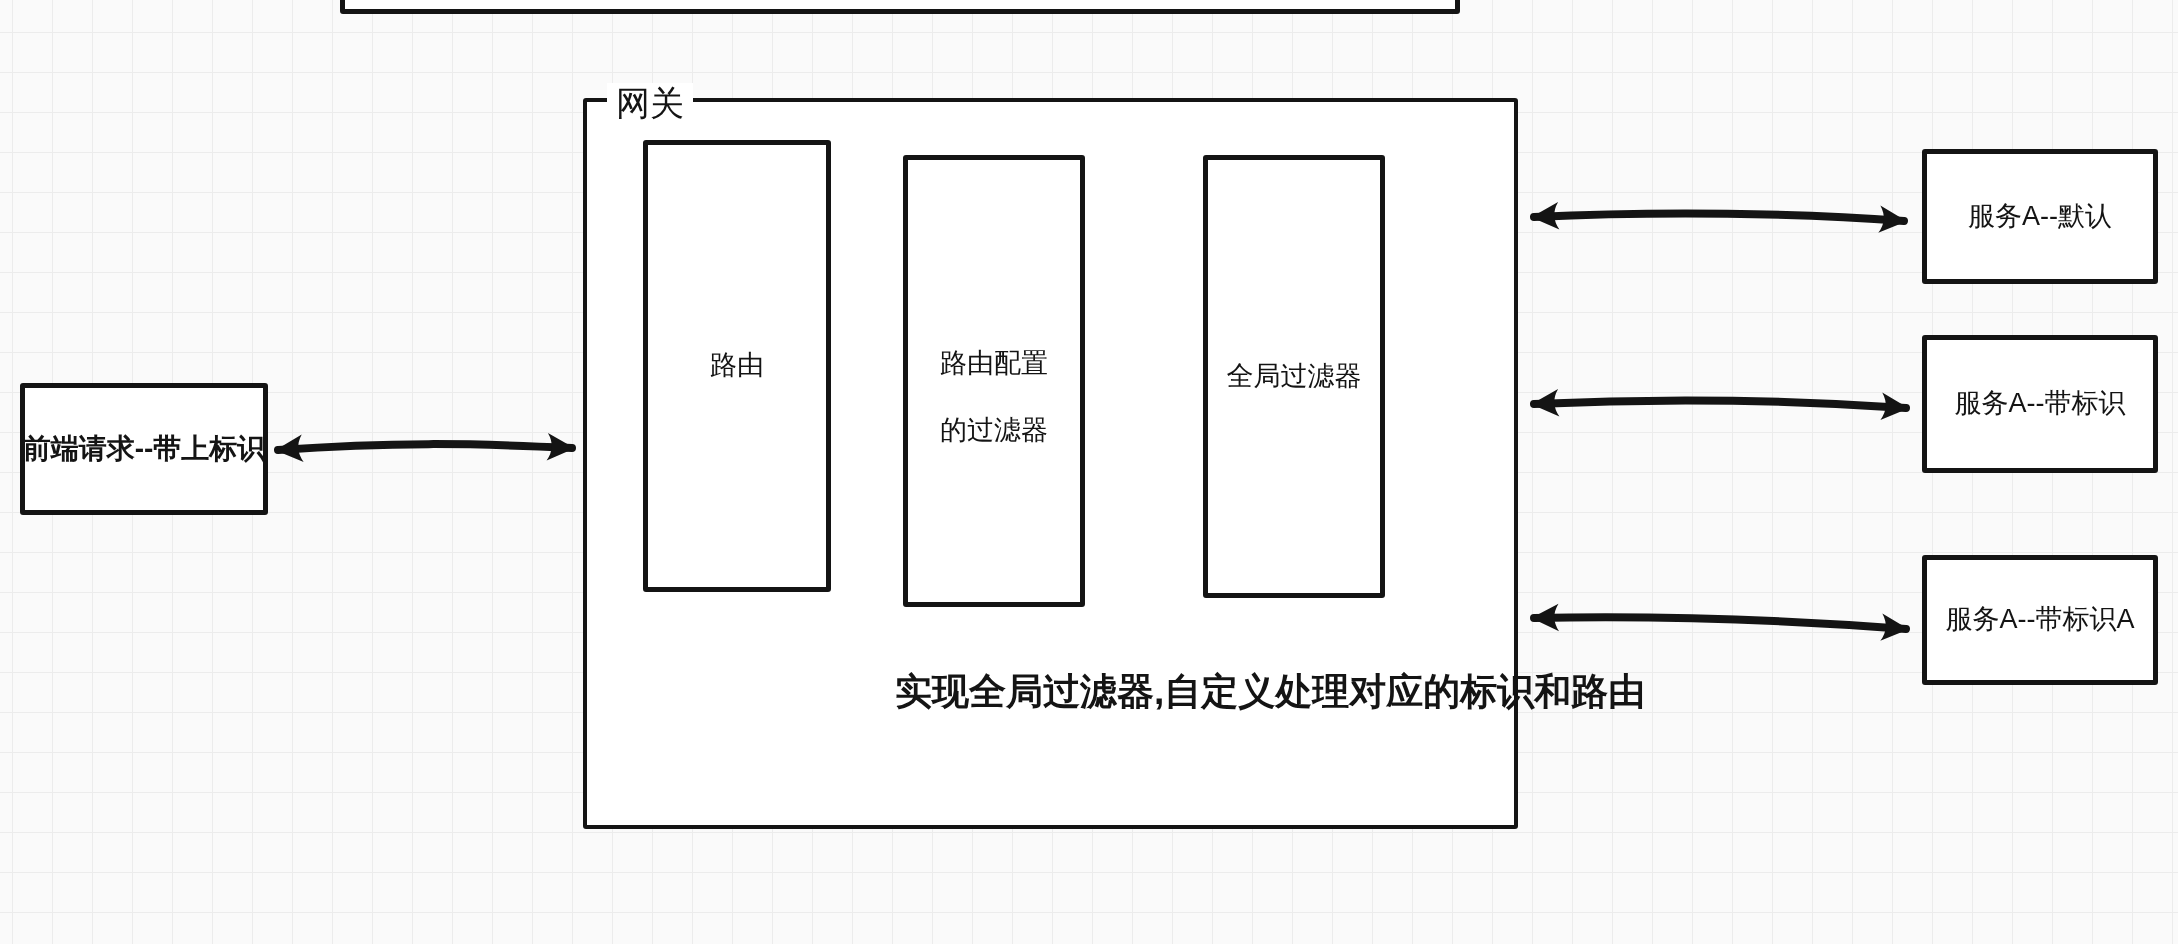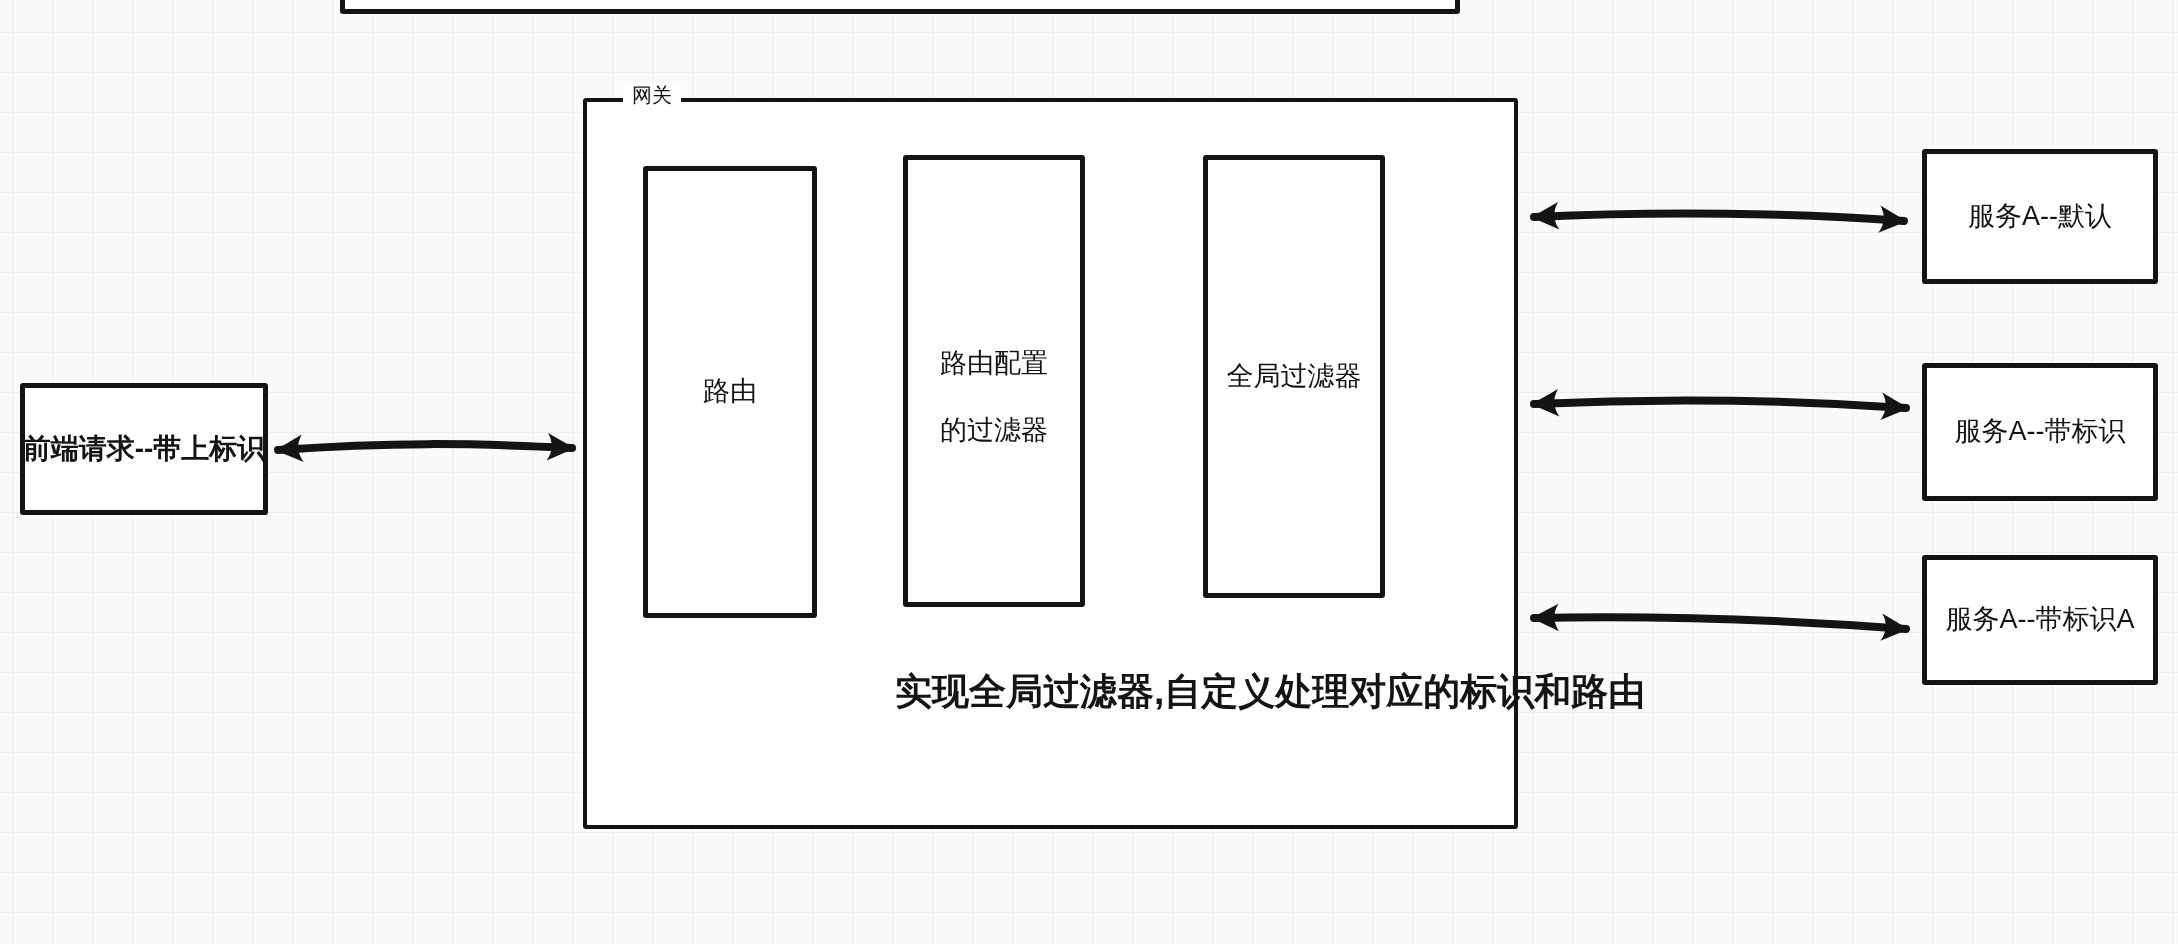--- a/index.html
+++ b/index.html
@@ -42,42 +42,42 @@
   .node-frontend {
     left: 20px; top: 383px; width: 248px; height: 132px;
   }
   .node-frontend .label { font-size: 28px; font-weight: 700; }
   .node-gateway {
     left: 583px; top: 98px; width: 935px; height: 731px;
     border-width: 4px;
   }
   .gateway-label {
     position: absolute;
-    top: -19px; left: 36px;
+    top: -19px; left: 20px;
     background: #ffffff;
     padding: 0 9px;
-    font-size: 20px;
+    font-size: 34px;
     line-height: 1.2;
     white-space: nowrap;
   }
-  .node-col-route   { left: 643px;  top: 166px; width: 174px; height: 452px; align-items: center; }
+  .node-col-route   { left: 643px;  top: 140px; width: 188px; height: 452px; align-items: center; }
   .node-col-filters { left: 903px;  top: 155px; width: 182px; height: 452px; }
   .node-col-global  { left: 1203px; top: 155px; width: 182px; height: 443px; }
   .col-label-line { display: block; margin-top: 32px; }
   .annotation {
     position: absolute;
     left: 895px; top: 667px;
     font-size: 37px;
     font-weight: 700;
     white-space: nowrap;
   }
   .node-service { left: 1922px; width: 236px; }
   .node-service .label { font-size: 27px; font-weight: 500; }
   .node-service-1 { top: 149px; height: 135px; }
-  .node-service-2 { top: 335px; height: 138px; margin-top: 28px; }
+  .node-service-2 { top: 335px; height: 138px; }
   .node-service-3 { top: 555px; height: 130px; }
   .node-service-3 .label { overflow: visible; }
   .connector-layer {
     position: absolute;
     left: 0; top: 0;
     width: 2178px; height: 944px;
     pointer-events: none;
   }
   .connector-layer path { pointer-events: stroke; }
 </style>

